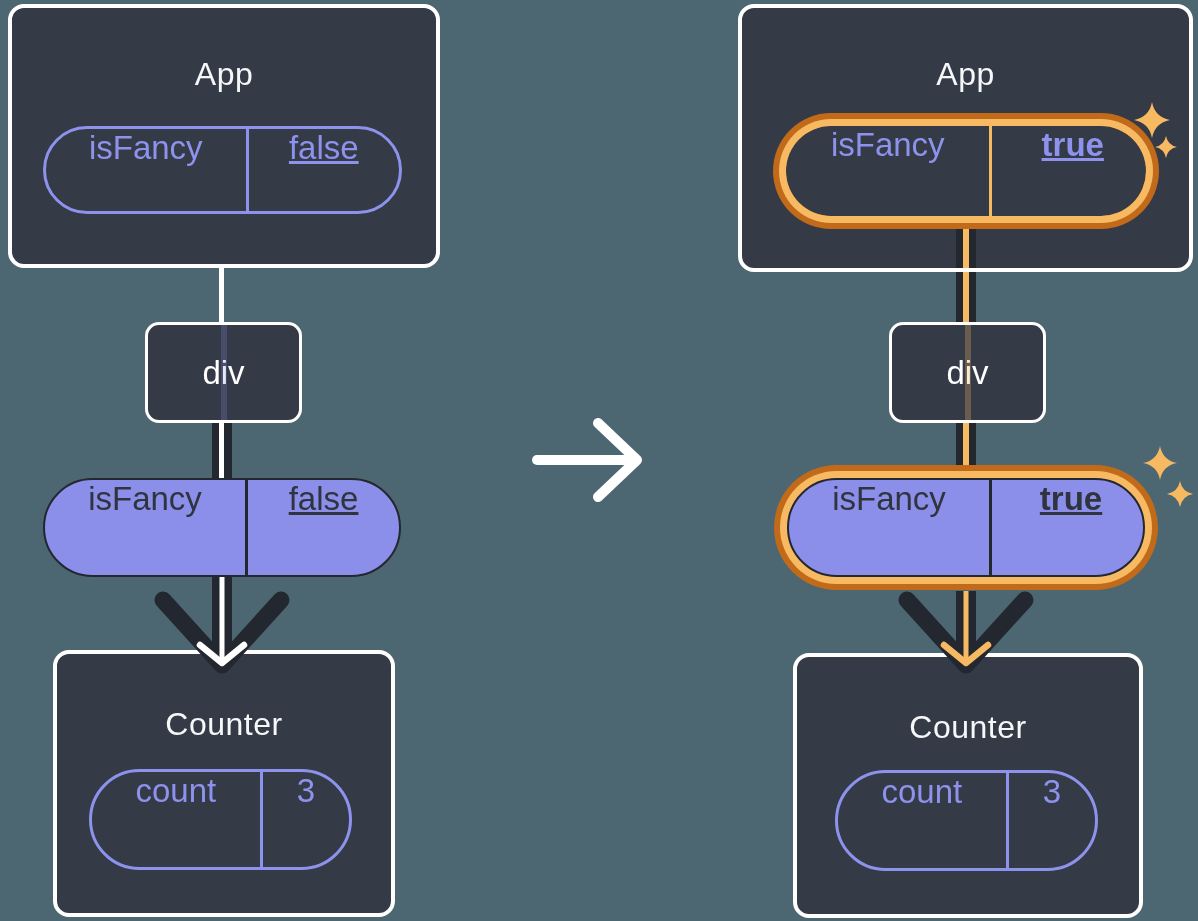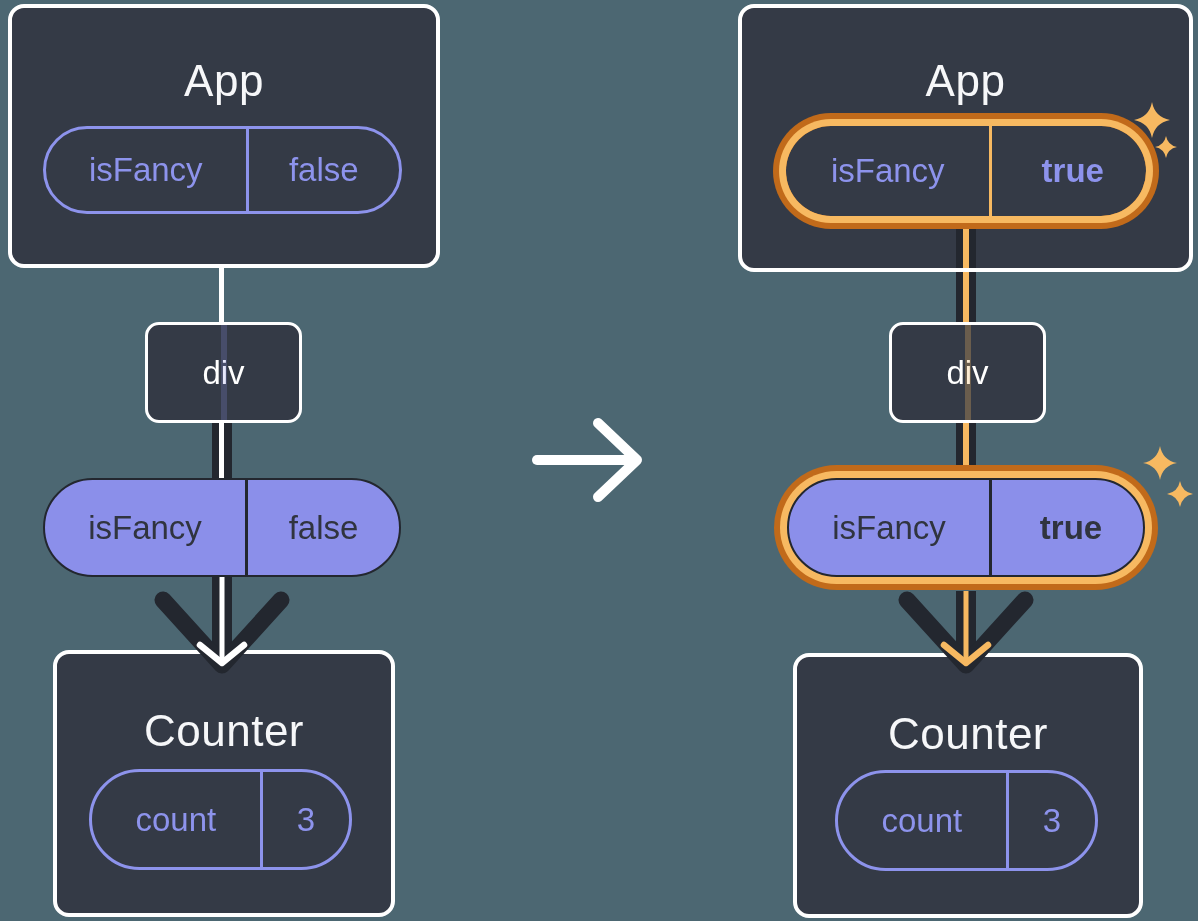--- a/index.html
+++ b/index.html
@@ -13,40 +13,40 @@
     position:relative;overflow:hidden;background:var(--background);
     font-family:"Liberation Sans","DejaVu Sans",sans-serif;
   }
   
   .card{
     position:absolute;background:var(--card-bg);
     border:4px solid var(--card-border);border-radius:16px;z-index:4;
   }
   .card-title{
     position:absolute;left:0;right:0;text-align:center;
-    color:var(--title-text);font-size:44px;letter-spacing:.5px;
+    color:var(--title-text);font-size:32px;letter-spacing:.5px;
   }
   
   .node-box{
     position:absolute;background:var(--card-bg);
     border:3.5px solid var(--card-border);border-radius:14px;z-index:4;
     display:flex;align-items:center;justify-content:center;
     color:var(--white);font-size:33px;
   }
   .node-stripe{position:absolute;top:0;bottom:0;left:50%;width:6px;margin-left:-3px;}
   .stripe-purple{background:rgba(141,147,236,.22);}
   .stripe-orange{background:rgba(247,185,97,.28);}
   
   .pill{
     position:absolute;border-radius:60px;display:flex;align-items:stretch;
     font-size:33px;z-index:4;overflow:hidden;
   }
-  .pill .seg{display:flex;align-items:center;justify-content:center;}
+  .pill .seg{display:flex;justify-content:center;}
   .seg-a{flex:57 0 0;}
-  .seg-b{flex:43 0 0;}
+  .seg-b{flex:43 0 0;text-decoration:underline;}
   .seg-c{flex:66 0 0;}
   .seg-d{flex:34 0 0;}
   .divider{width:3px;}
   .pill-outline{border:3px solid var(--purple);color:var(--purple);background:transparent;}
   .pill-outline .divider{background:var(--purple);}
   .pill-filled{border:2.5px solid var(--dark);background:var(--purple-fill);color:var(--dark-text);}
   .pill-filled .divider{background:var(--dark);}
   .pill-ring{box-shadow:0 0 0 7px var(--orange-light),0 0 0 13px var(--orange-dark);}
   .pill-dark-ringed{border:none;background:transparent;color:var(--purple);}
   .pill-dark-ringed .divider{background:var(--orange-light);}

